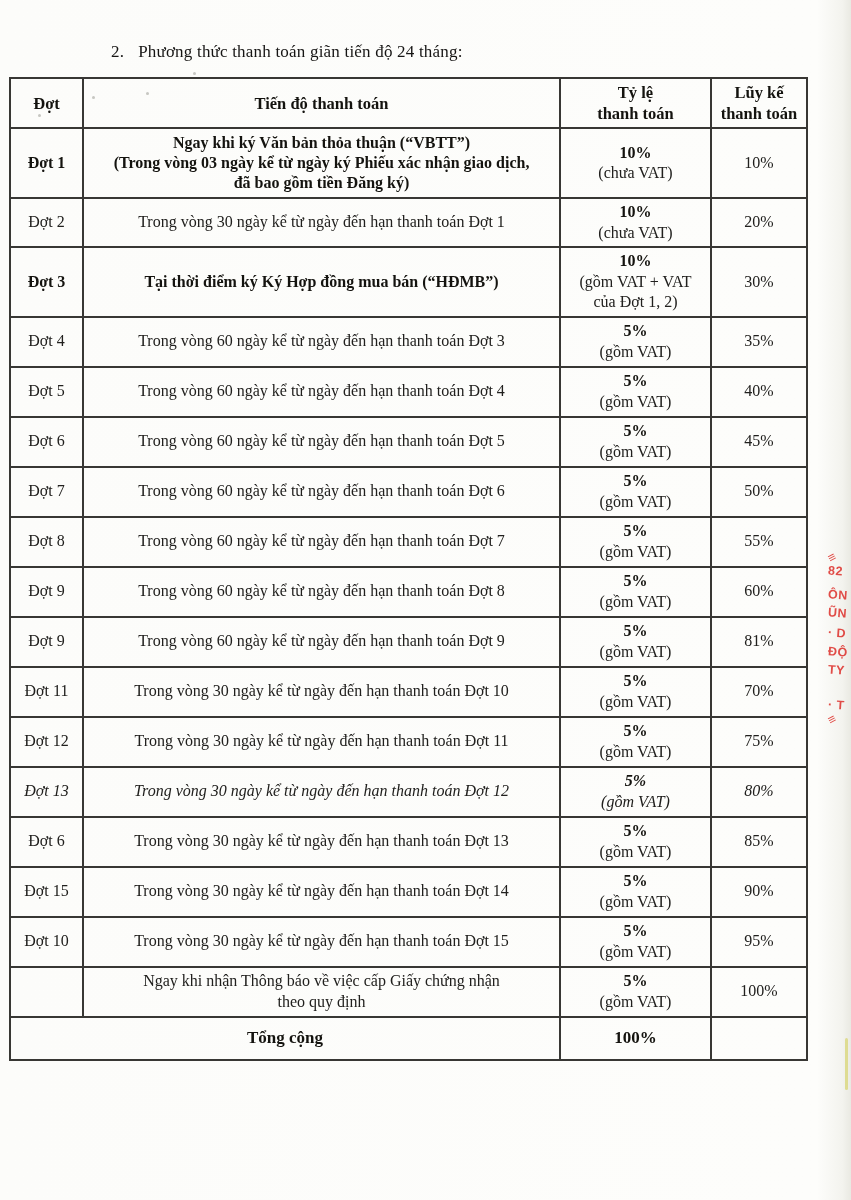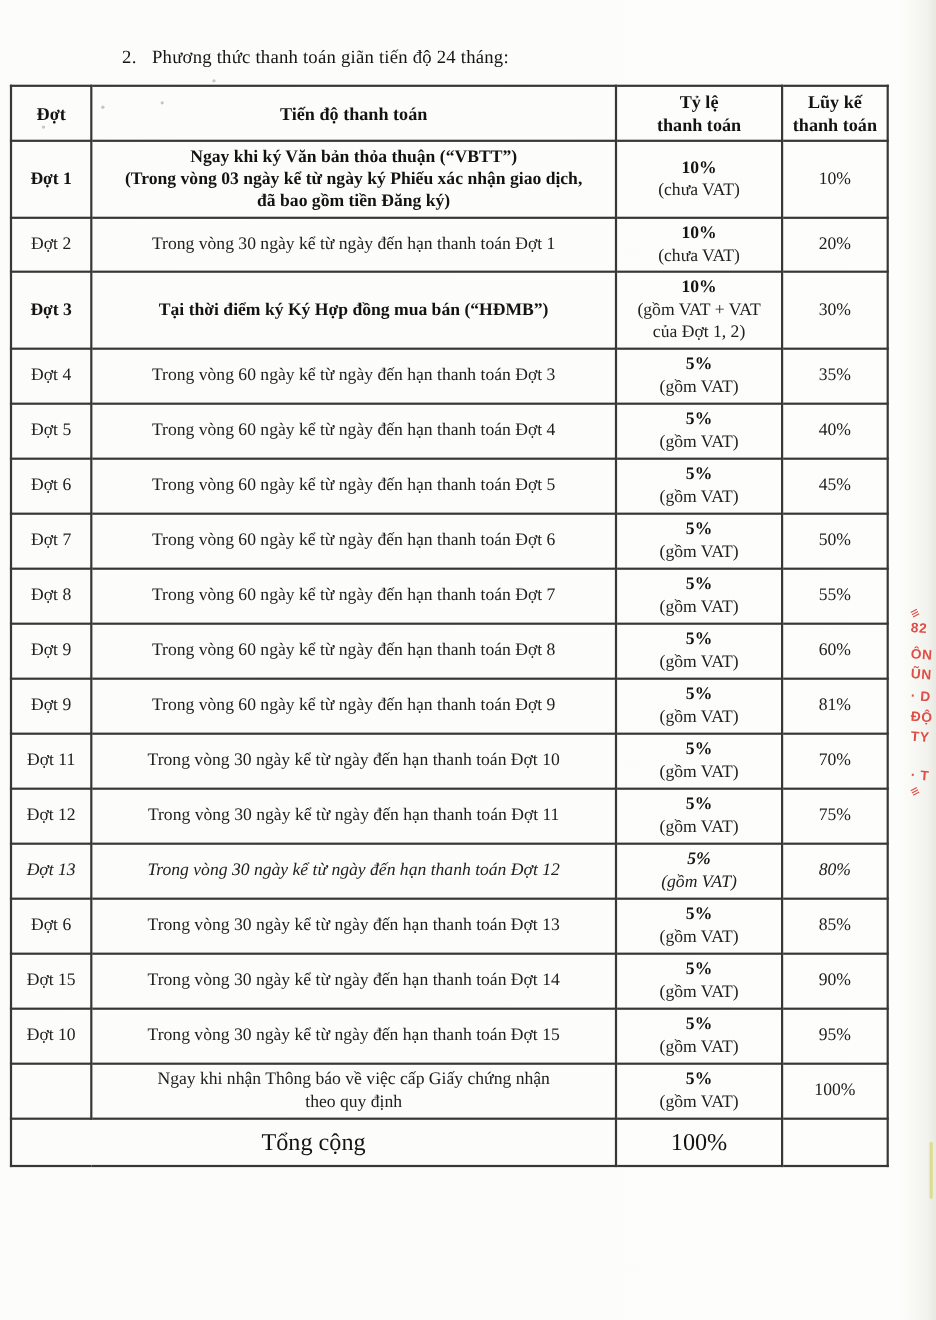--- a/index.html
+++ b/index.html
@@ -30,21 +30,21 @@
     line-height:1.28;
   }
   col.c-dot{width:73px;}
   col.c-desc{width:477px;}
   col.c-rate{width:151px;}
   col.c-cum{width:96px;}
   th{font-size:16.5px;font-weight:bold;color:#14130f;}
   .b{font-weight:bold;color:#14130f;}
   .rate-main{display:block;font-weight:bold;color:#14130f;}
   .rate-note{display:block;font-weight:normal;}
-  .footer-row td{font-weight:normal;font-size:22px;color:#14130f;}
+  .footer-row td{font-weight:bold;font-size:17px;color:#14130f;}
   
   .stamp{
     position:absolute;top:548px;right:-3px;width:30px;height:190px;
     overflow:hidden;pointer-events:none;
     color:#de3530;font-weight:bold;font-size:12.5px;
     font-family:"Liberation Sans", sans-serif;
     opacity:.88;
   }
   .stamp .frag{position:absolute;left:4px;white-space:nowrap;transform:rotate(4deg);letter-spacing:.5px;}
   .stamp .mark{transform:rotate(-28deg);font-size:13px;letter-spacing:-1px;}

